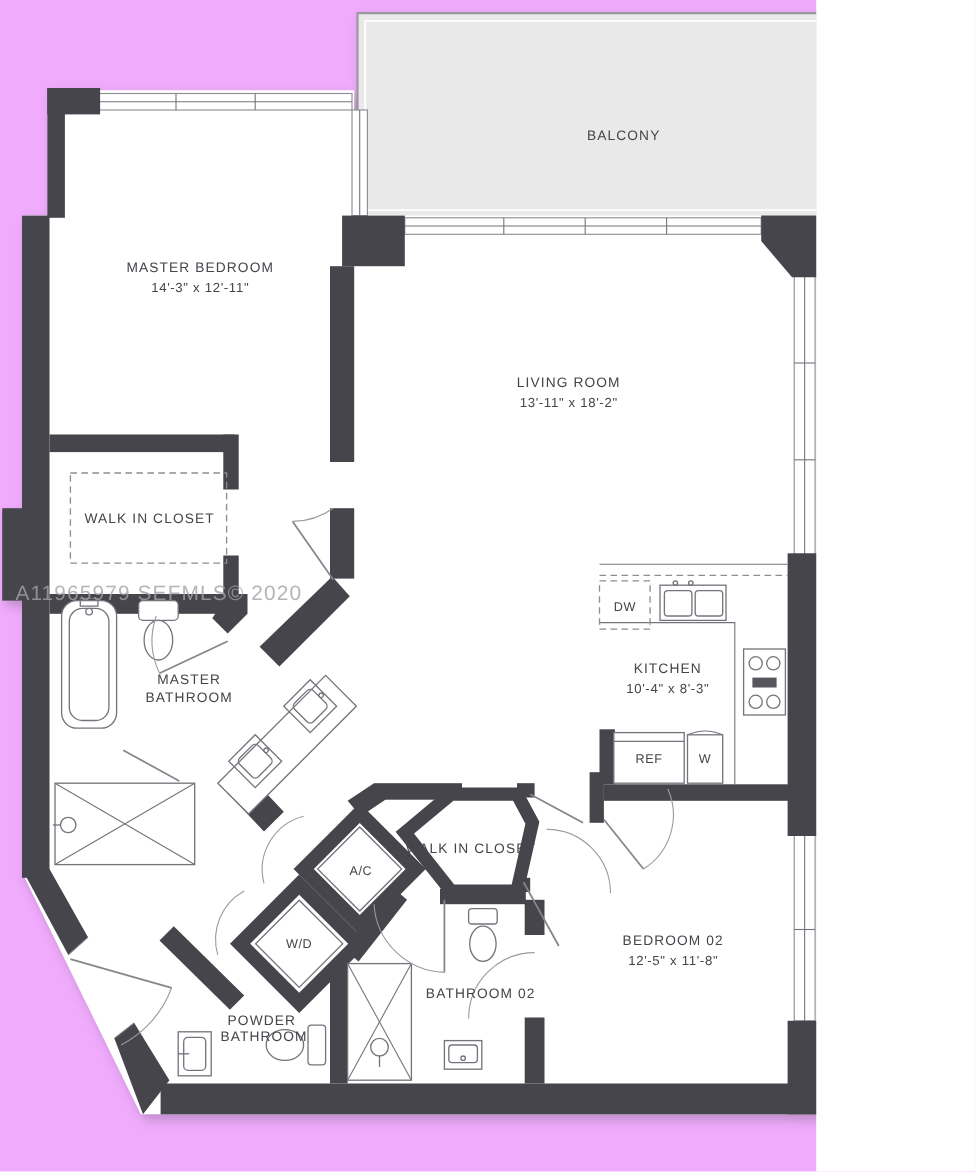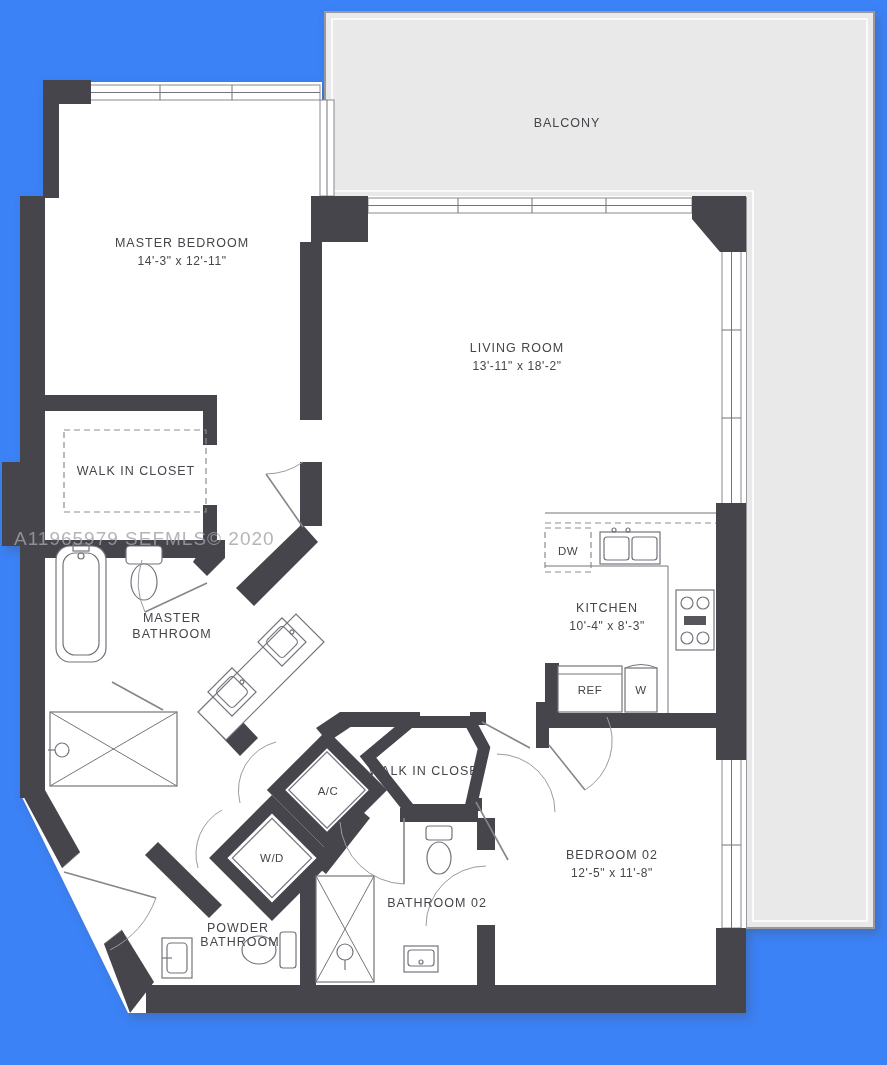--- a/index.html
+++ b/index.html
@@ -1,16 +1,16 @@
 <!DOCTYPE html>
 <html style="--wall: #45454b; --balc: #e9e9ea; --balcb: #98989e; --line: #74747c; --text: #45454b; --wm: #a2a2a8;"><head>
 <meta charset="utf-8">
 <style>
   html,body{margin:0;padding:0;background:#ffffff;}
-  .stage{width:887px;height:1065px;position:relative;background:#3b82f6;overflow:hidden;text-decoration:underline;}
+  .stage{width:742px;height:1065px;position:relative;background:#f0abfc;overflow:hidden;text-decoration:underline;}
   svg{display:block;}
   .plan-shadow{filter:drop-shadow(4px 5px 5px rgba(70,70,80,0.30));}
   .wall{fill:var(--wall,#45454b);}
   .room{fill:#ffffff;}
   .balc{fill:var(--balc,#e9e9ea);stroke:var(--balcb,#98989e);stroke-width:2;}
   .balc-inner{fill:none;stroke:#ffffff;stroke-width:1.6;}
   .fx{fill:none;stroke:var(--line,#74747c);stroke-width:1.2;}
   .fxw{fill:#ffffff;stroke:var(--line,#74747c);stroke-width:1.2;}
   .thin{fill:none;stroke:var(--line,#74747c);stroke-width:1;}
   .dash{fill:none;stroke:#8d8d93;stroke-width:1.2;stroke-dasharray:6 4;}

